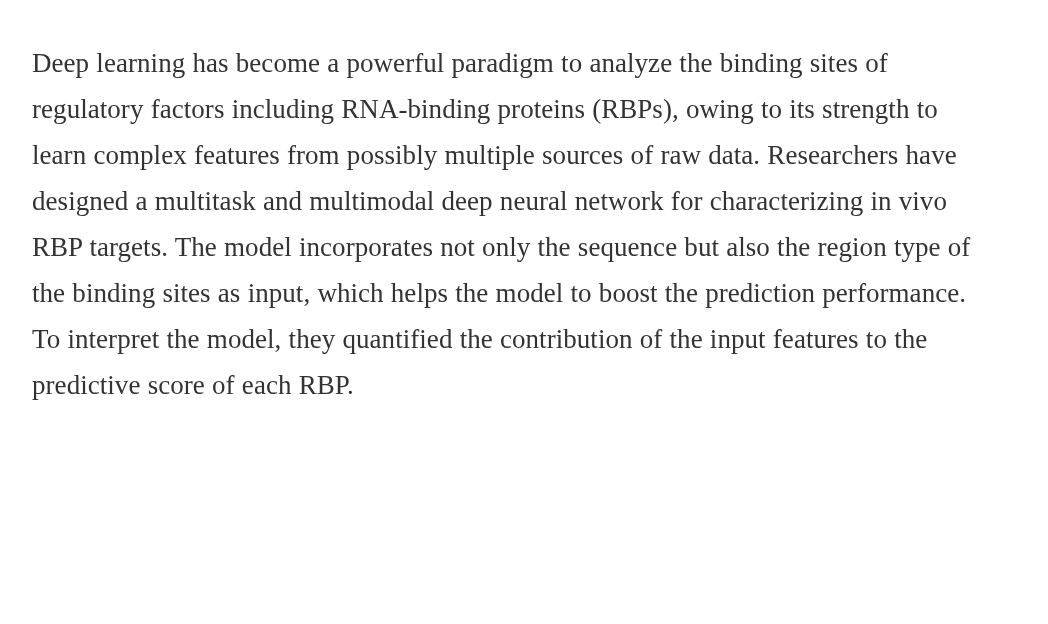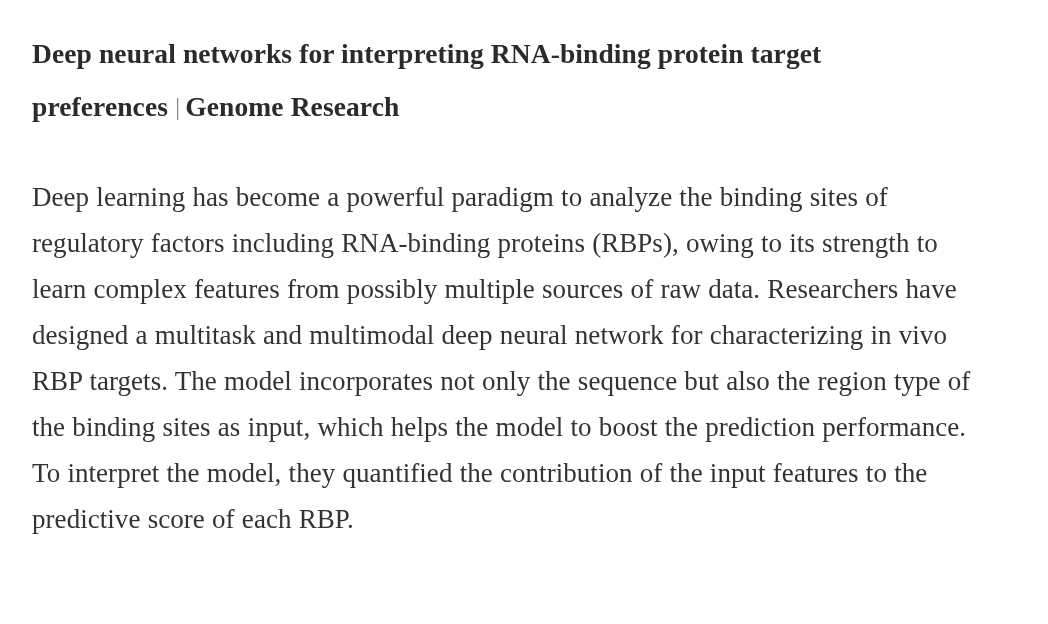--- a/index.html
+++ b/index.html
@@ -77,19 +77,18 @@
     -webkit-hyphens: auto;
   }
 </style>
 </head>
 <body>
 
 <div class="page">
 
   <article class="article">
 
-    <h1 class="article-title"><span class="title-main">Deep neural networks for interpreting RNA-binding protein target preferences</span><span class="title-sep">|</span><span class="title-journal">Genome Research</span></h1>
 
     <p class="abstract">Deep learning has become a powerful paradigm to analyze the binding sites of regulatory factors including RNA-binding proteins (RBPs), owing to its strength to learn complex features from possibly multiple sources of raw data. Researchers have designed a multitask and multimodal deep neural network for characterizing in vivo RBP targets. The model incorporates not only the sequence but also the region type of the binding sites as input, which helps the model to boost the prediction performance. To interpret the model, they quantified the contribution of the input features to the predictive score of each RBP.</p>
 
   </article>
 
 </div>
 
 </body></html>

